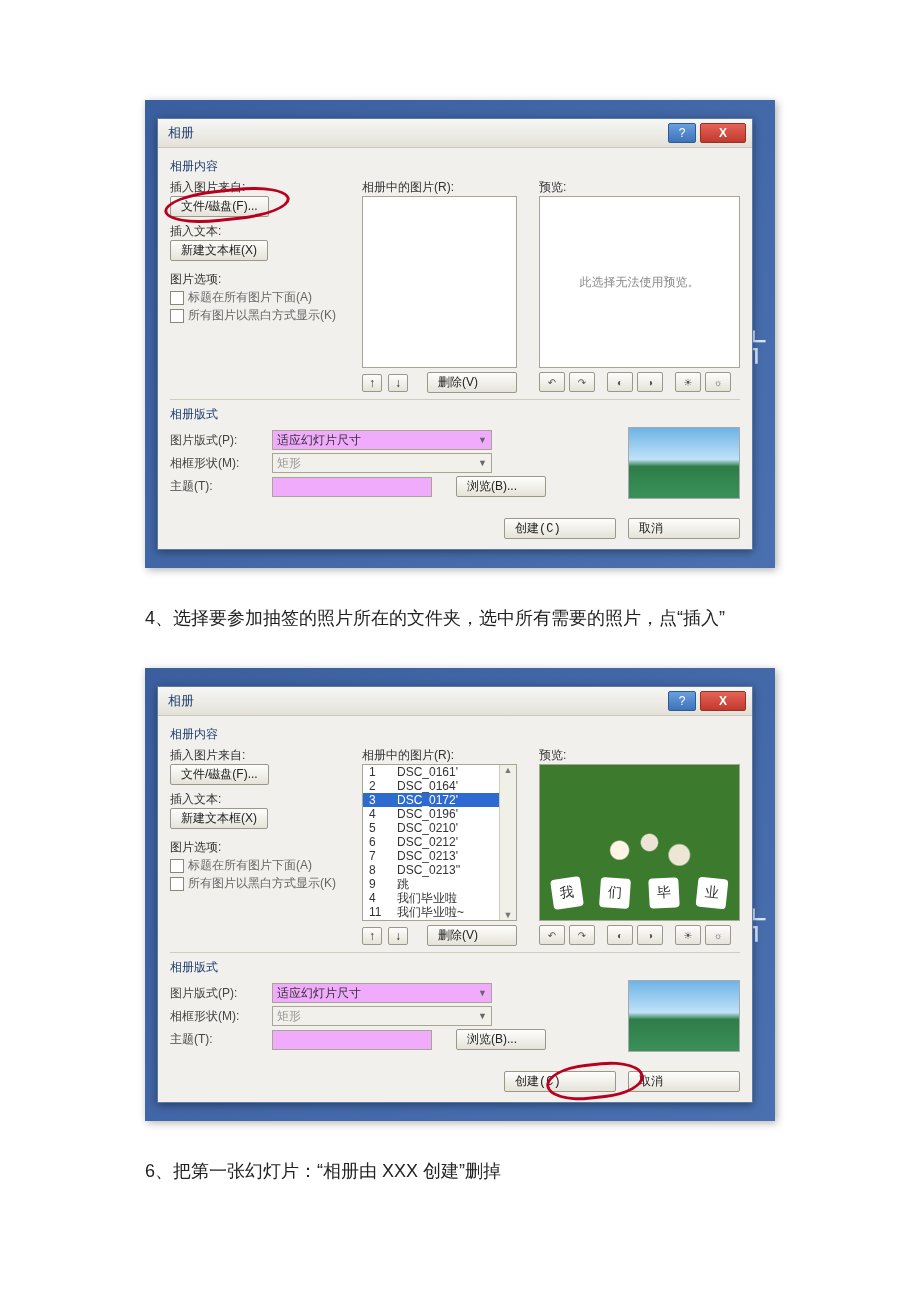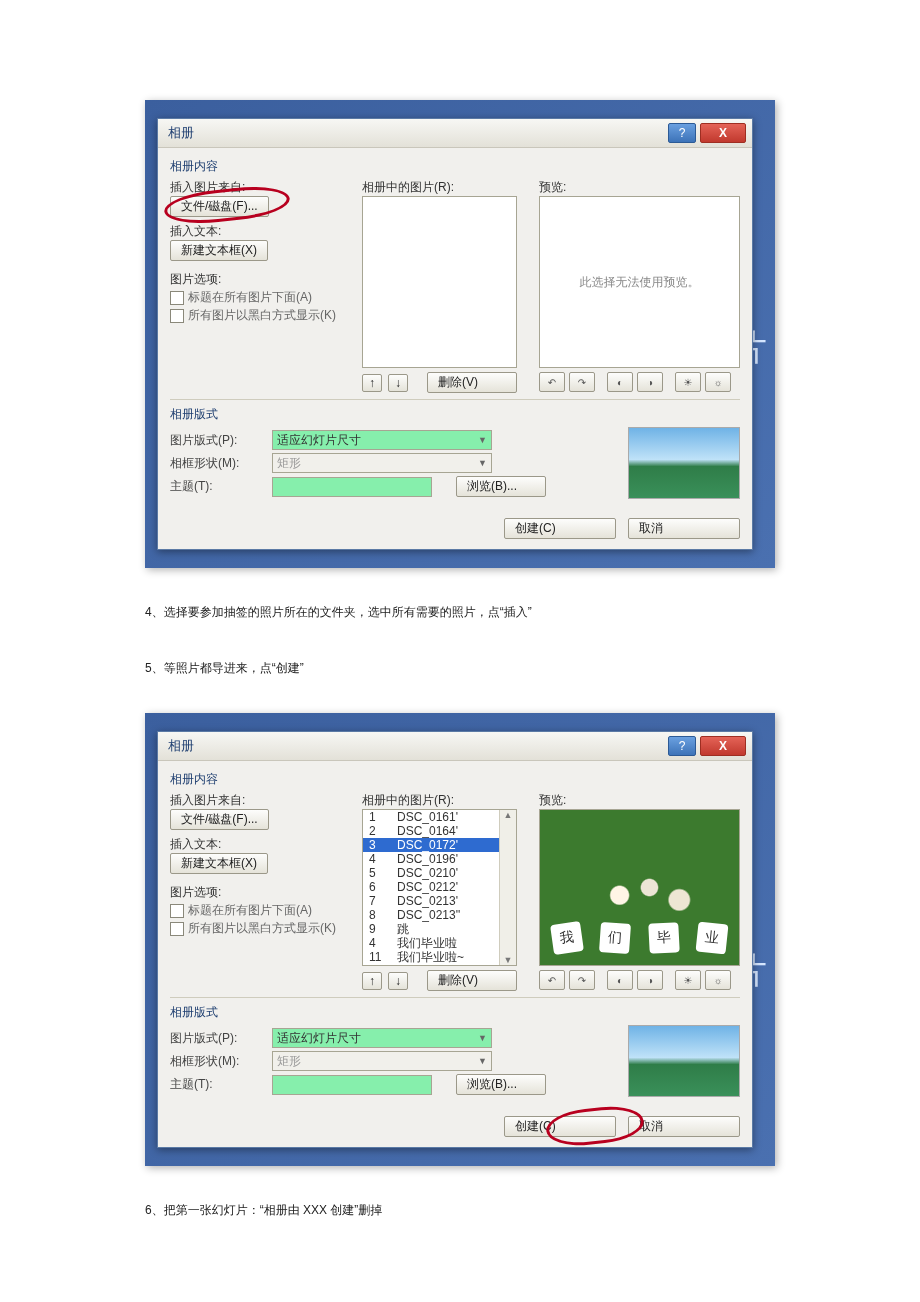--- a/index.html
+++ b/index.html
@@ -64,21 +64,21 @@
     display:inline-block;
     background:linear-gradient(#fdfdfc,#e5e3d9);
     border:1px solid #9b9889;
     padding:1px 10px;
     font-size:12px;
     border-radius:2px;
     color:#222;
     min-width:68px;
   }
   .btn.small{min-width:0;padding:1px 6px;}
-  .btn.wide{min-width:90px;}
+  .btn.wide{min-width:90px;font-family:Liberation Mono, monospace;}
   .listbox {
     background:#fff;
     border:1px solid #a7a593;
     height:170px;
     overflow:hidden;
     position:relative;
     font-size:12px;
   }
   .listbox.small{height:155px;}
   .preview-box {
@@ -106,40 +106,40 @@
   .mini-icons .ic{
     width:24px;height:18px;border:1px solid #9b9889;background:linear-gradient(#fdfdfc,#e5e3d9);
     display:flex;align-items:center;justify-content:center;font-size:10px;color:#555;border-radius:2px;
   }
   .checkbox-line{display:flex;align-items:center;gap:4px;color:#666;font-size:12px;margin:1px 0;}
   .cb{width:12px;height:12px;border:1px solid #8a887a;background:#fff;}
   .sect-divider{height:1px;background:#cfccbd;margin:6px 0 4px;}
   .form-row{display:flex;align-items:center;gap:24px;margin:3px 0;font-size:12px;}
   .form-row .flabel{width:78px;color:#444;}
   .combo{
-    flex:1;display:flex;align-items:center;border:1px solid #a7a593;background:#86efac;height:18px;
+    flex:1;display:flex;align-items:center;border:1px solid #a7a593;background:#f0abfc;height:18px;
     padding:0 4px;font-size:12px;color:#333;position:relative;max-width:210px;
   }
   .combo.disabled{background:#f1f0eb;color:#999;justify-content:space-between;}
   .combo .arrow{margin-left:auto;color:#666;font-size:9px;}
   .thumb{
     width:110px;height:70px;border:1px solid #aaa;
     background:linear-gradient(180deg,#6fb3e6 0%,#bfe2f8 45%,#2f7d48 55%,#3a905a 100%);
     margin-left:auto;
   }
   .dlg-footer{display:flex;justify-content:flex-end;gap:12px;padding:8px 12px 10px;}
   .circle-mark{
     position:absolute;border:3px solid #b8001f;border-radius:50%/60%;
     transform:rotate(-6deg);pointer-events:none;
   }
   .list-row{display:flex;gap:14px;padding:0 6px;line-height:14px;}
   .list-row .num{width:14px;color:#333;}
   .list-row.sel{background:#2e6bd0;color:#fff;}
   .list-row.sel .num{color:#fff;}
-  .para{margin:34px 0;line-height:1.8;font-size:12px;text-align:justify;}
+  .para{margin:34px 0;line-height:1.8;font-size:18px;text-align:justify;}
   .preview-grass{
     position:absolute;inset:0;
     background:
       radial-gradient(circle at 40% 55%, #fff5e6 6%, transparent 7%),
       radial-gradient(circle at 55% 50%, #ece5d5 6%, transparent 7%),
       radial-gradient(circle at 70% 58%, #eee6d4 6%, transparent 7%),
       linear-gradient(180deg,#3c7a2e 0%,#3c7a2e 100%);
   }
   .preview-grass .cards{
     position:absolute;left:6%;right:6%;bottom:8%;display:flex;justify-content:space-between;
@@ -242,21 +242,20 @@
         </div>
       </div>
       <div class="dlg-footer">
         <span class="btn wide">创建(C)</span>
         <span class="btn wide">取消</span>
       </div>
     </div>
   </div>
 
   <p class="para">4、选择要参加抽签的照片所在的文件夹，选中所有需要的照片，点“插入”</p>
-  <p class="para">5、等照片都导进来，点“创建”</p>
 
   <div class="photo-wrap" style="position:relative;">
     <span class="big-char" style="transform:translateY(15%);">片</span>
     <div class="dialog" style="position:relative;">
       <div class="titlebar">
         <span class="title-text">相册</span>
         <span class="tb-help">?</span>
         <span class="tb-close">X</span>
       </div>
       <div class="dlg-body">

